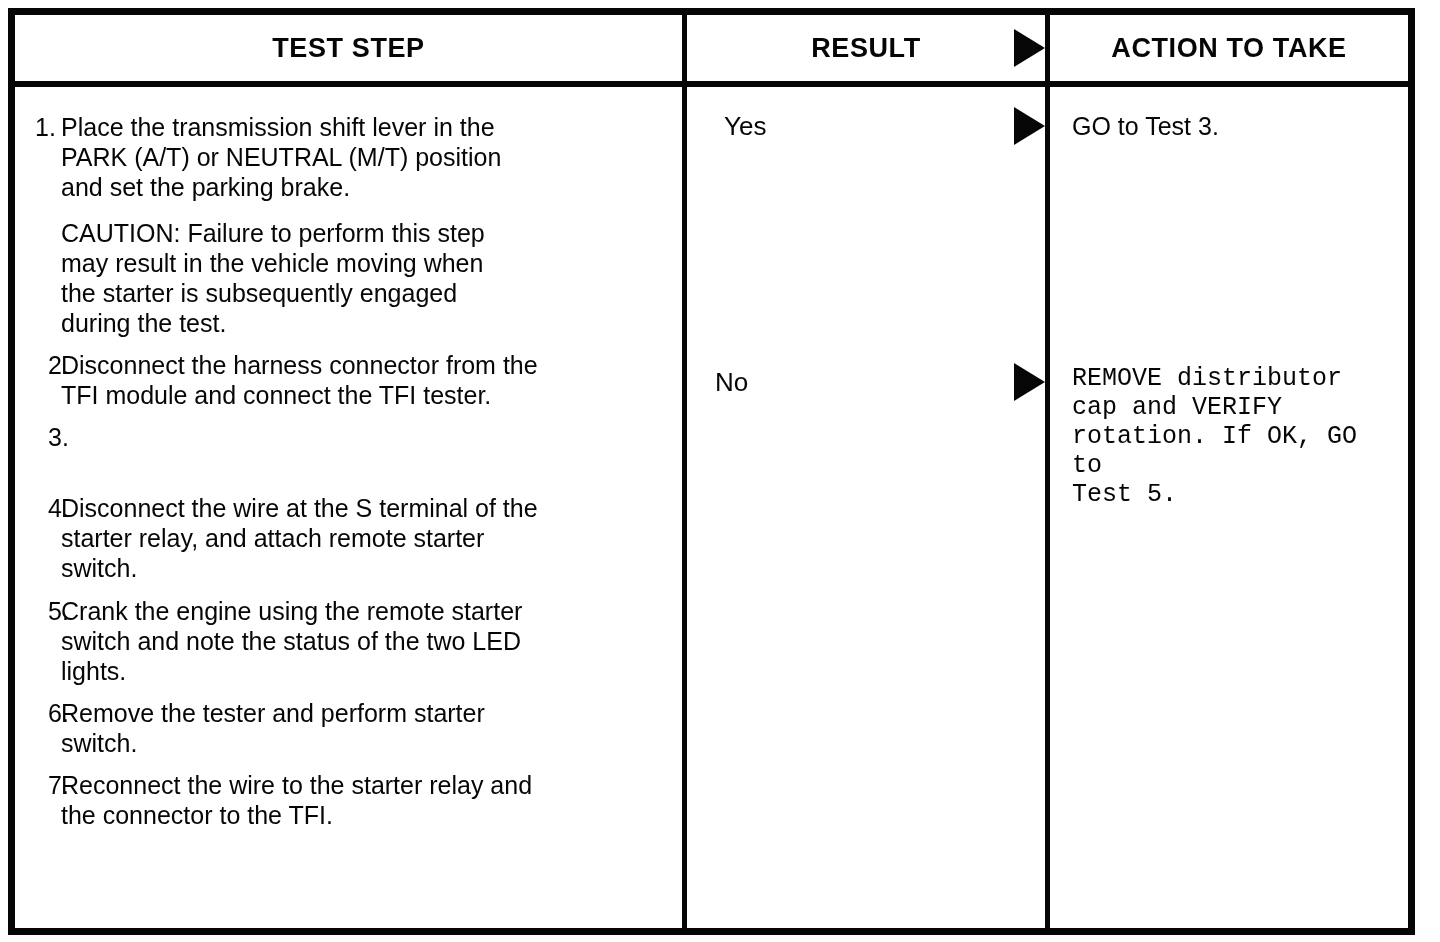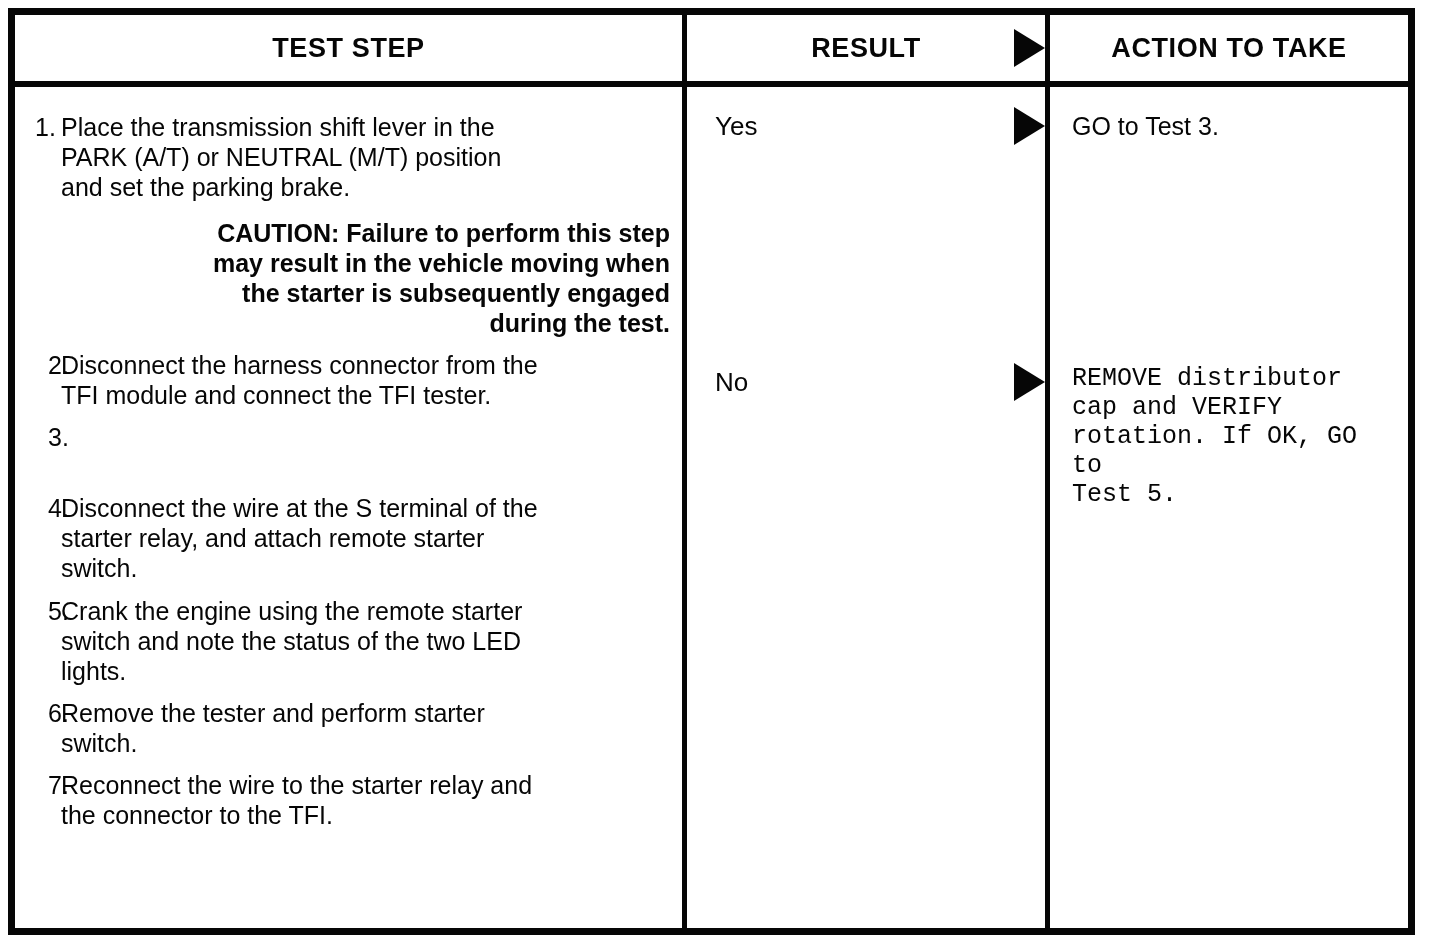--- a/index.html
+++ b/index.html
@@ -55,33 +55,33 @@
   }
   
   .steps-cell {
     font-size: 25px;
     line-height: 30px;
   }
   .step { position: absolute; left: 0; right: 12px; }
   .step .num { position: absolute; left: 33px; top: 0; }
   .step.first .num { left: 20px; }
   .step .txt { margin-left: 46px; white-space: pre-line; }
-  .step.caution .txt { font-weight: 700; text-align: right; }
+  .step.caution .txt { font-weight: 400; }
   .s0 { top: 25px; }
   .s1 { top: 131px; }
   .s2 { top: 263px; }
   .s3 { top: 335px; }
   .s4 { top: 406px; }
   .s5 { top: 509px; }
   .s6 { top: 611px; }
   .s7 { top: 683px; }
   .s8 { top: 758px; }
   
   .result-row { position: absolute; left: 0; right: 0; height: 38px; }
-  .result-row.r0 { top: 24px; }
+  .result-row.r0 { top: 24px; margin-left: 9px; }
   .result-row.r1 { top: 280px; }
   .result-label {
     margin-left: 28px;
     font-size: 26px;
     line-height: 30px;
     display: inline-block;
   }
   .result-row .tri { position: absolute; right: 0; top: -4px; }
   
   .action-row {

